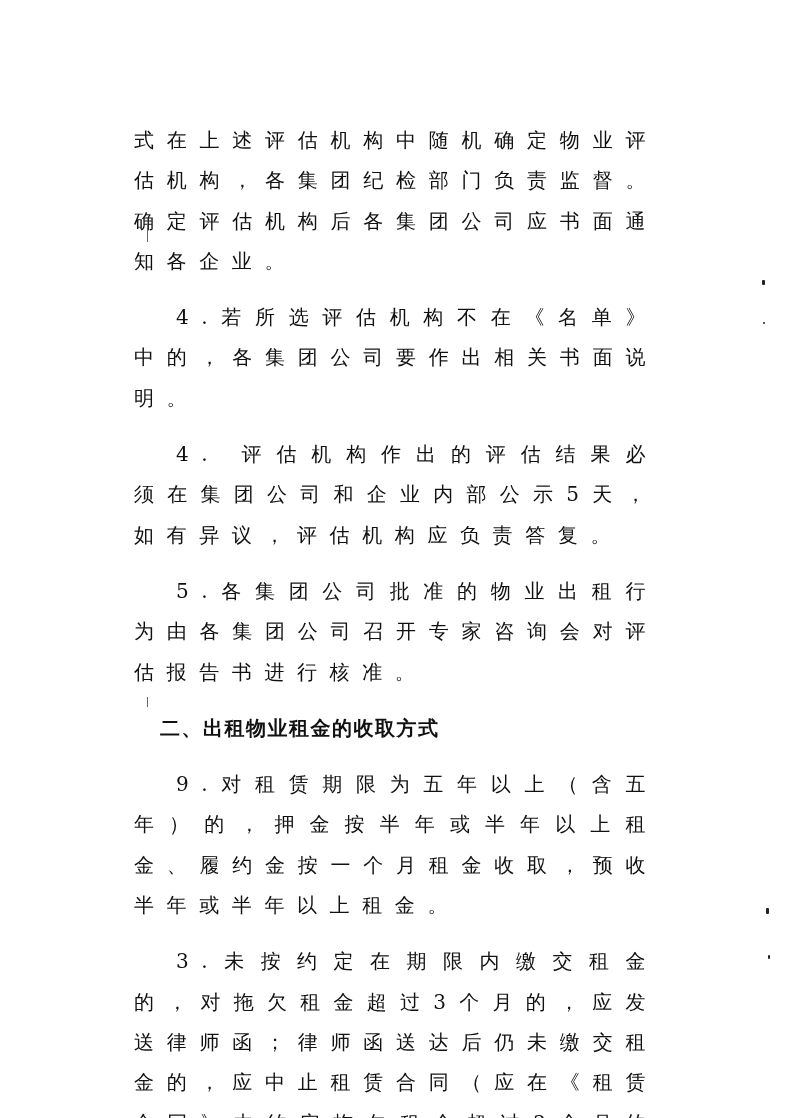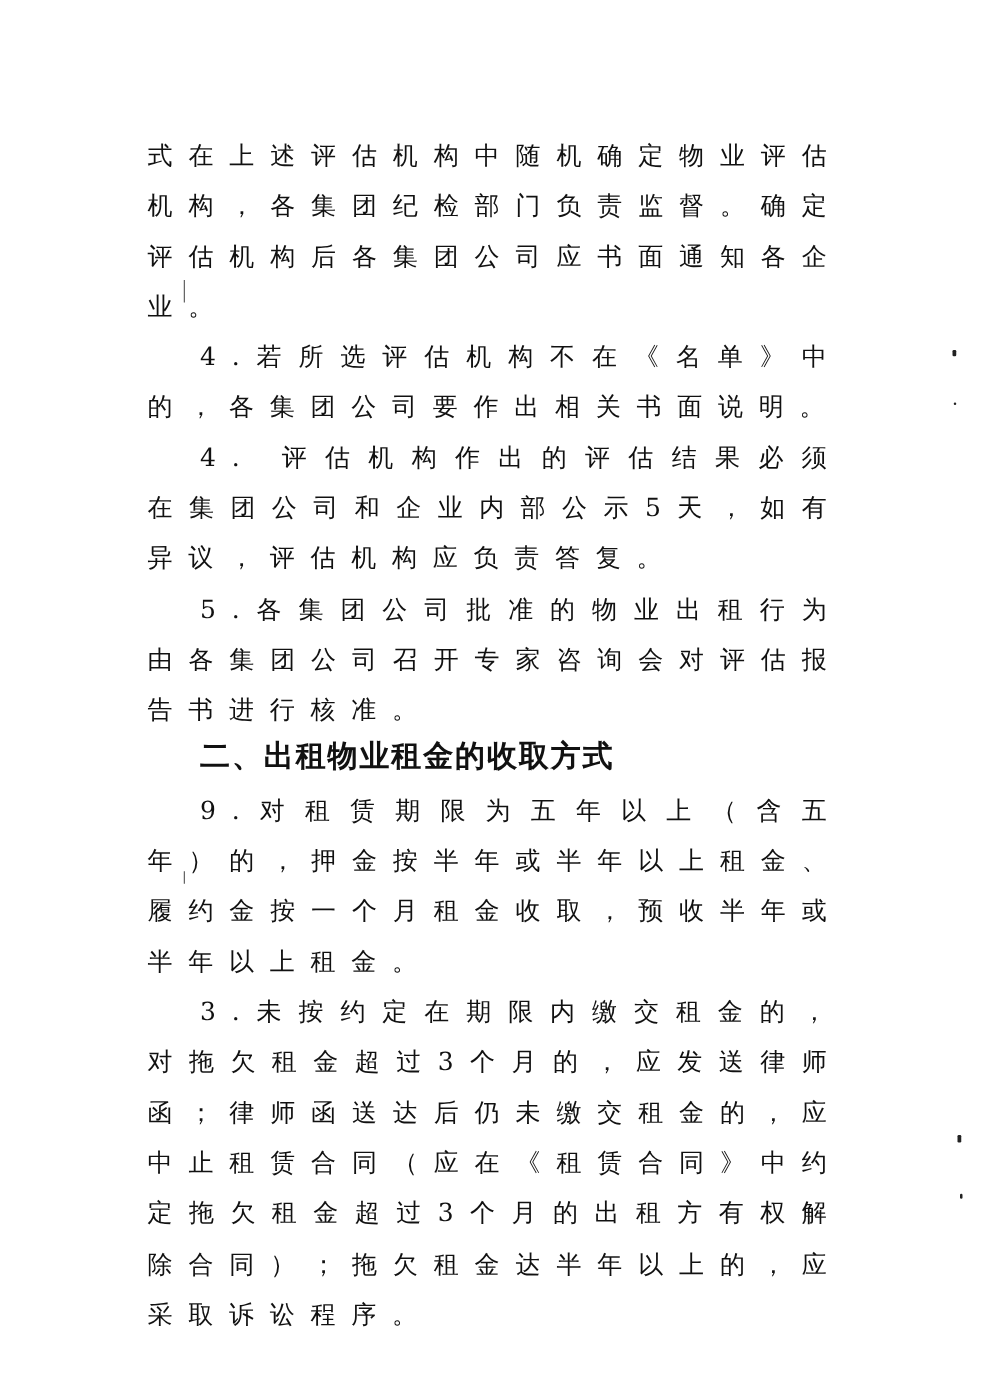--- a/index.html
+++ b/index.html
@@ -3,26 +3,26 @@
 <meta charset="utf-8">
 <style>
   html, body { margin: 0; padding: 0; background: #ffffff; }
   body { width: 791px; height: 1118px; position: relative; overflow: hidden; }
   .page {
     position: absolute; left: 118px; top: 104px; width: 556px;
     font-family: "DejaVu Serif", "Liberation Serif", serif;
     font-size: 20px; line-height: 40.3px; color: #111;
     letter-spacing: 12.6px;
   }
-  .page p { margin: 0; text-align: justify; text-align-last: left; }
+  .page p { margin: 16px; text-align: justify; text-align-last: left; }
   .page p.indent { text-indent: 42px; }
   .page h2 {
-    margin: 0; font-size: 24px; font-weight: bold; text-indent: 42px;
+    margin: 0; font-size: 20px; font-weight: bold; text-indent: 42px;
     letter-spacing: 1.5px; line-height: 40.3px;
-    font-family: Liberation Mono, monospace;
+    font-family: Liberation Serif, serif;
   }
   .speck { position: absolute; background: #222; border-radius: 1px; }
   .vmark { position: absolute; width: 1px; background: #666; }
 </style>
 </head>
 <body>
 
 <div class="page">
   <p>式在上述评估机构中随机确定物业评估机构，各集团纪检部门负责监督。确定评估机构后各集团公司应书面通知各企业。</p>
   <p class="indent">4.若所选评估机构不在《名单》中的，各集团公司要作出相关书面说明。</p>

